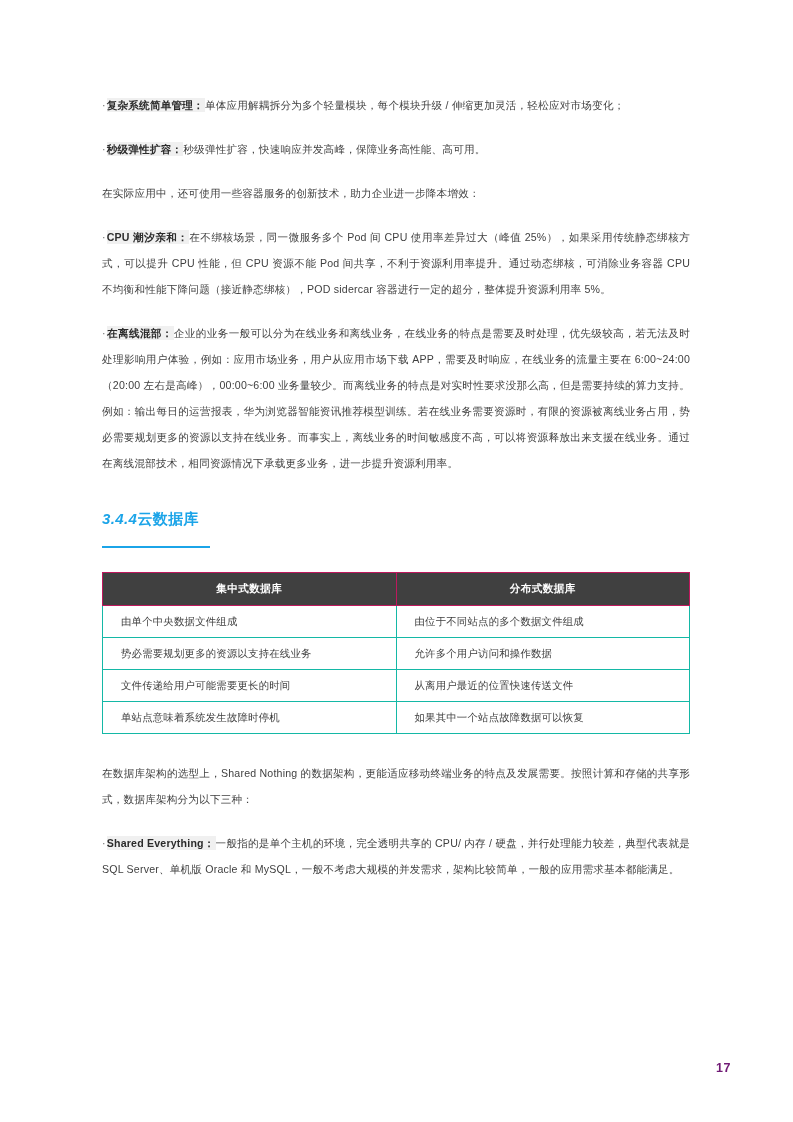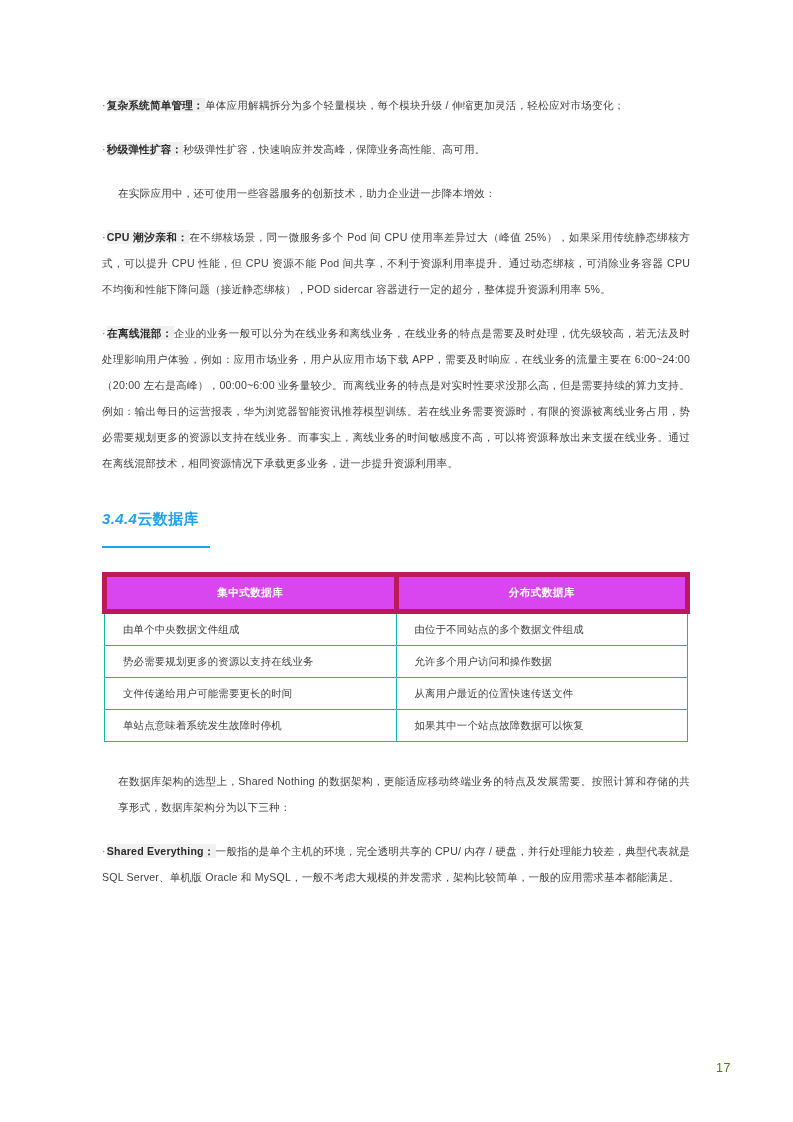--- a/index.html
+++ b/index.html
@@ -25,21 +25,21 @@
   }
   .content {
     position: absolute;
     left: 102px;
     top: 92px;
     width: 588px;
   }
 
   
   p.body-text {
-    margin: 0 0 18px 16px;
+    margin: 0 0 18px 0;
     font-size: 10.6px;
     line-height: 26px;
     letter-spacing: 0.2px;
     text-align: justify;
     color: #3f3f3f;
   }
   p.bullet-para {
     margin: 0 0 18px 0;
     font-size: 10.6px;
     line-height: 26px;
@@ -82,46 +82,46 @@
   .table-wrap {
     margin: 6px 0 26px 0;
     width: 588px;
   }
   table.cmp-table {
     border-collapse: collapse;
     width: 588px;
     table-layout: fixed;
   }
   table.cmp-table th {
-    background: #d946ef;
+    background: #404040;
     color: #ffffff;
     font-size: 10.6px;
     font-weight: bold;
     height: 30px;
     letter-spacing: 0.4px;
-    border: 5px solid #be185d;
+    border: 1px solid #be185d;
   }
   table.cmp-table td {
     border: 1px solid #14b8a6;
     height: 31px;
     font-size: 10.4px;
     color: #3f3f3f;
     padding: 0 0 0 18px;
     letter-spacing: 0.2px;
     background: #ffffff;
   }
 
   
   .page-number {
     position: absolute;
     right: 62px;
     bottom: 47px;
     font-size: 12.5px;
-    font-weight: normal;
-    color: #4d7c0f;
+    font-weight: bold;
+    color: #701a75;
     letter-spacing: 0.5px;
   }
 </style>
 </head>
 <body>
 
 <div class="page">
   <div class="content">
 
     <p class="bullet-para">

